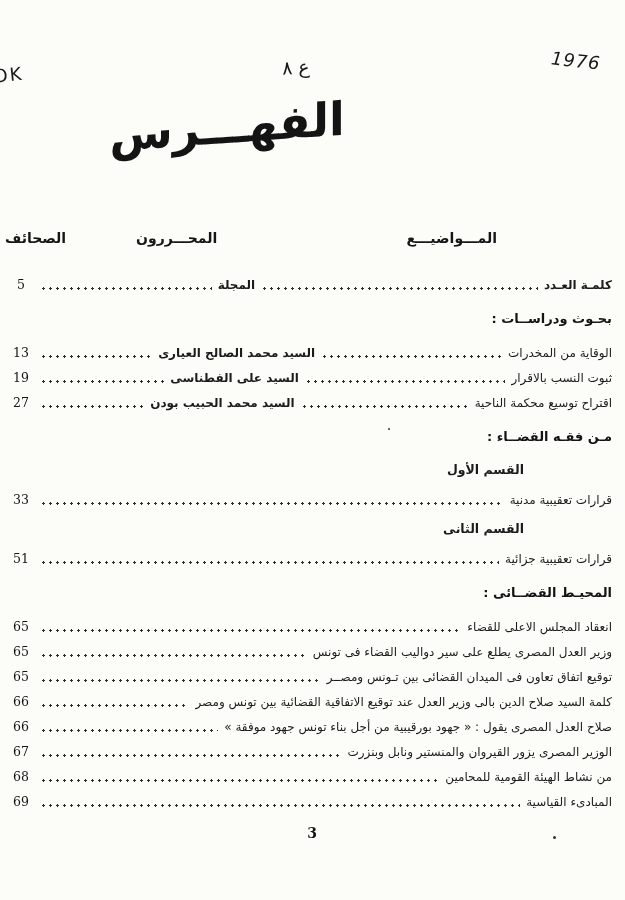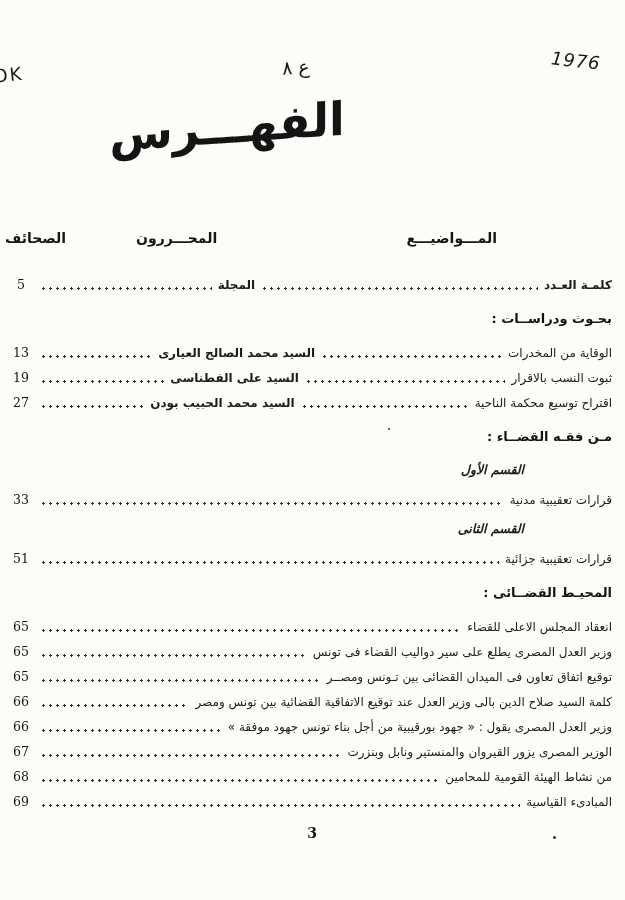--- a/index.html
+++ b/index.html
@@ -50,21 +50,21 @@
   .pg{
     flex:0 0 26px;text-align:center;direction:ltr;
     font-family:"DejaVu Serif",serif;font-size:12.5px;color:#141414;
   }
   .heading{
     margin-top:17px;margin-bottom:17px;height:17px;line-height:17px;
     font-weight:bold;font-size:13px;color:#141414;text-align:right;
   }
   .subheading{
     margin-top:13px;margin-bottom:13px;height:16px;line-height:16px;
-    font-weight:bold;font-size:12.5px;padding-left:0;padding-right:88px;font-style:italic;
+    font-weight:bold;font-size:12.5px;padding-left:0;padding-right:88px;
   }
   
   #footer-page-number{
     position:absolute;left:297px;top:825px;width:30px;text-align:center;
     font-family:"DejaVu Serif",serif;font-weight:bold;font-size:14px;color:#141414;
   }
   
   .speck{position:absolute;background:#333;border-radius:50%;}
   #speck-1{left:388px;top:428px;width:2px;height:2px;}
   #speck-2{left:553px;top:836px;width:3px;height:3px;}
@@ -144,21 +144,21 @@
         <span class="t">توقيع اتفاق تعاون فى الميدان القضائى بين تـونس ومصــر</span>
         <span class="dots d1"></span>
         <span class="pg">65</span>
       </div>
       <div class="entry">
         <span class="t">كلمة السيد صلاح الدين بالى وزير العدل عند توقيع الاتفاقية القضائية بين تونس ومصر</span>
         <span class="dots d1"></span>
         <span class="pg">66</span>
       </div>
       <div class="entry">
-        <span class="t">وزير العدل المصرى يقول : « جهود بورقيبية من أجل بناء تونس جهود موفقة »</span>
+        <span class="t">صلاح العدل المصرى يقول : « جهود بورقيبية من أجل بناء تونس جهود موفقة »</span>
         <span class="dots d1"></span>
         <span class="pg">66</span>
       </div>
       <div class="entry">
         <span class="t">الوزير المصرى يزور القيروان والمنستير ونابل وبنزرت</span>
         <span class="dots d1"></span>
         <span class="pg">67</span>
       </div>
       <div class="entry">
         <span class="t">من نشاط الهيئة القومية للمحامين</span>

